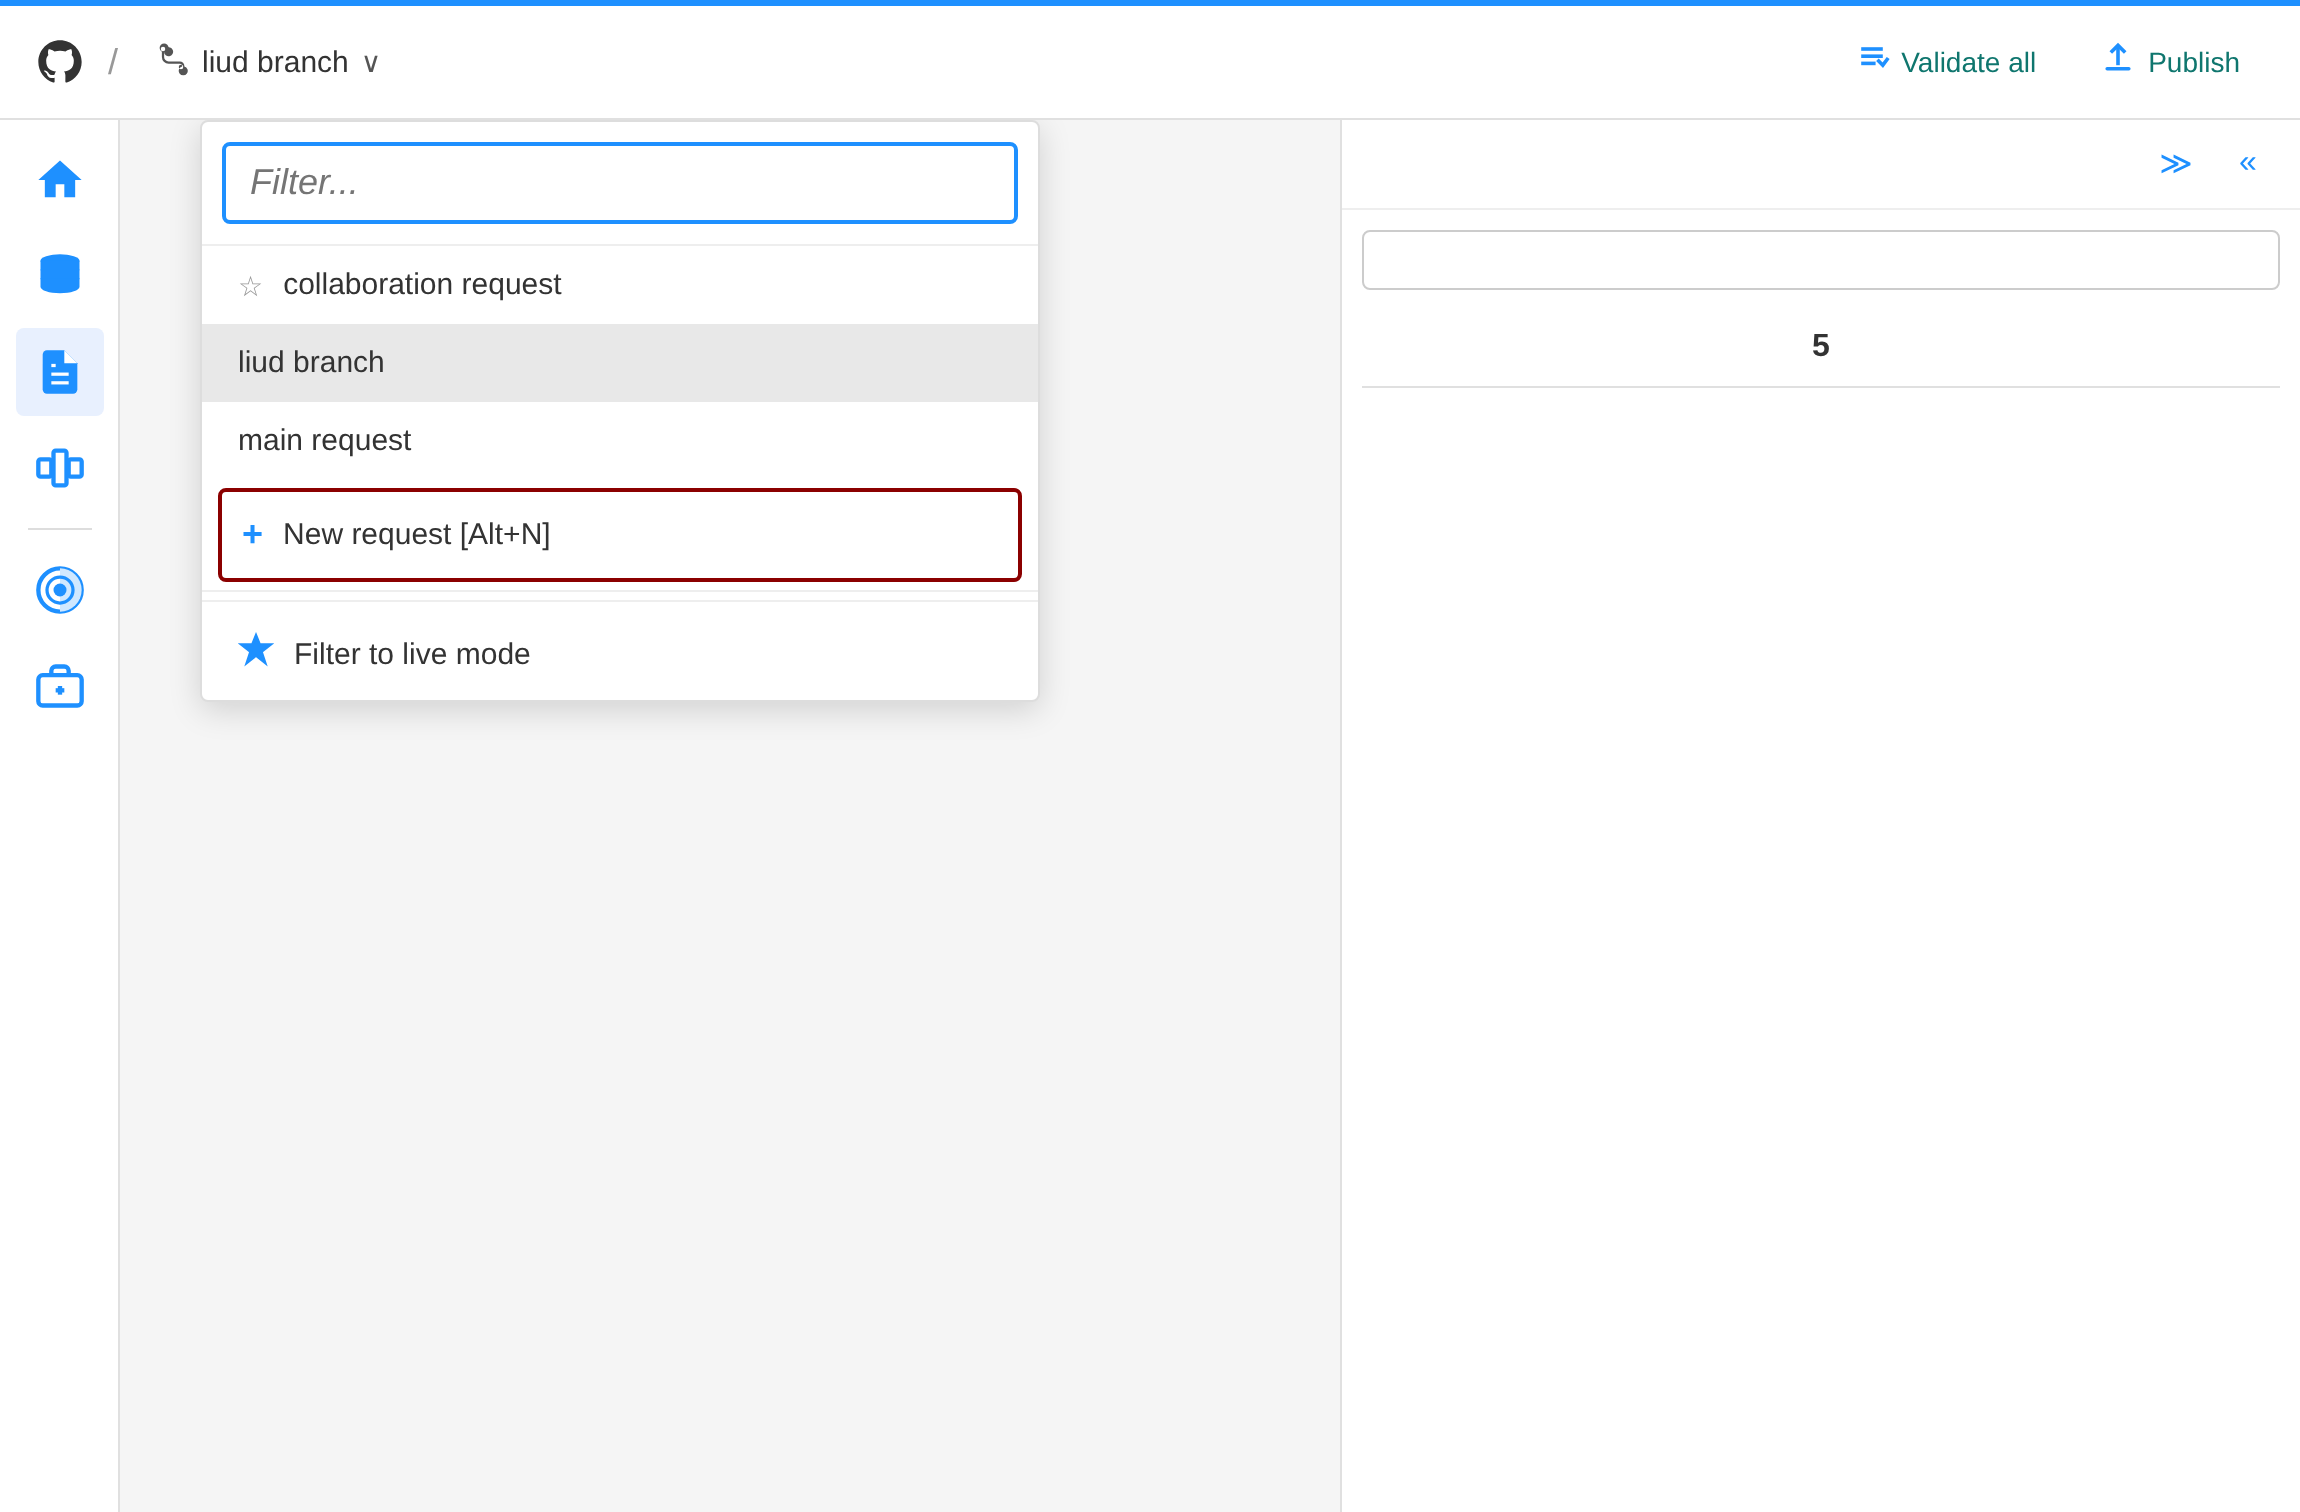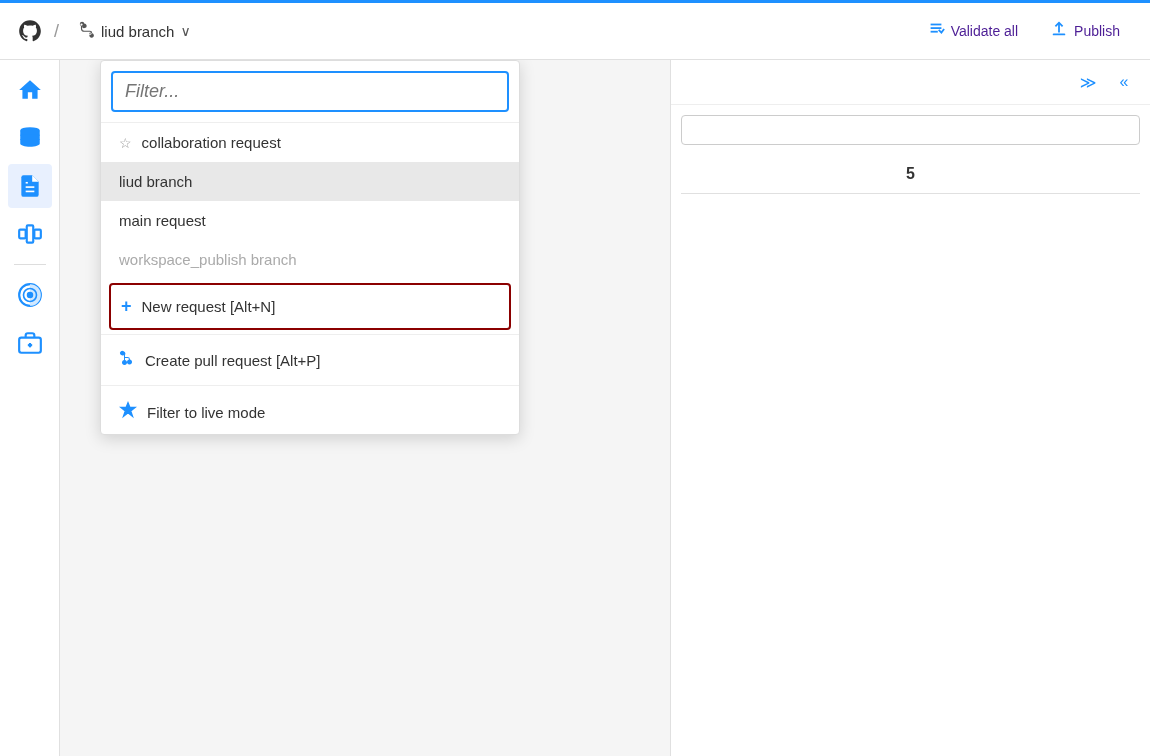--- a/index.html
+++ b/index.html
@@ -76,21 +76,21 @@
 
     .toolbar-btn {
       display: flex;
       align-items: center;
       gap: 6px;
       padding: 6px 14px;
       border: none;
       background: transparent;
       cursor: pointer;
       font-size: 14px;
-      color: #4c1d95;
+      color: #0f766e;
       border-radius: 4px;
     }
 
     .toolbar-btn .btn-icon {
       font-size: 16px;
       color: #555;
     }
 
     
     .main-layout {
@@ -399,39 +399,28 @@
       </div>
 
       <div class="dropdown-item selected">
         <span>liud branch</span>
       </div>
 
       <div class="dropdown-item">
         <span>main request</span>
       </div>
 
-      <div class="dropdown-item disabled">
-        <span>workspace_publish branch</span>
-      </div>
 
       <div class="dropdown-item new-branch">
         <span class="plus-icon">+</span>
         <span>New request [Alt+N]</span>
       </div>
 
       <div class="dropdown-divider"></div>
 
-      <div class="dropdown-item">
-        <span class="pull-req-icon">
-          <svg viewBox="0 0 16 16" width="16" height="16" fill="#1e90ff">
-            <path d="M1 2.5A2.5 2.5 0 1 1 6 4.95V7h2.5A2.5 2.5 0 0 1 11 9.45v.1a2.5 2.5 0 1 1-1 0v-.1A1.5 1.5 0 0 0 8.5 8H6v2.05a2.5 2.5 0 1 1-1 0V4.95A2.5 2.5 0 0 1 1 2.5z"></path>
-          </svg>
-        </span>
-        <span>Create pull request [Alt+P]</span>
-      </div>
 
       <div class="dropdown-divider"></div>
 
       <div class="dropdown-item">
         <span class="live-icon">
           <svg viewBox="0 0 20 20" width="18" height="18" fill="none" stroke="#1e90ff" stroke-width="1.5">
             <polygon points="10,2 12,7 18,7 13,11 15,17 10,13 5,17 7,11 2,7 8,7" fill="#1e90ff" stroke="#1e90ff"></polygon>
           </svg>
         </span>
         <span>Filter to live mode</span>

